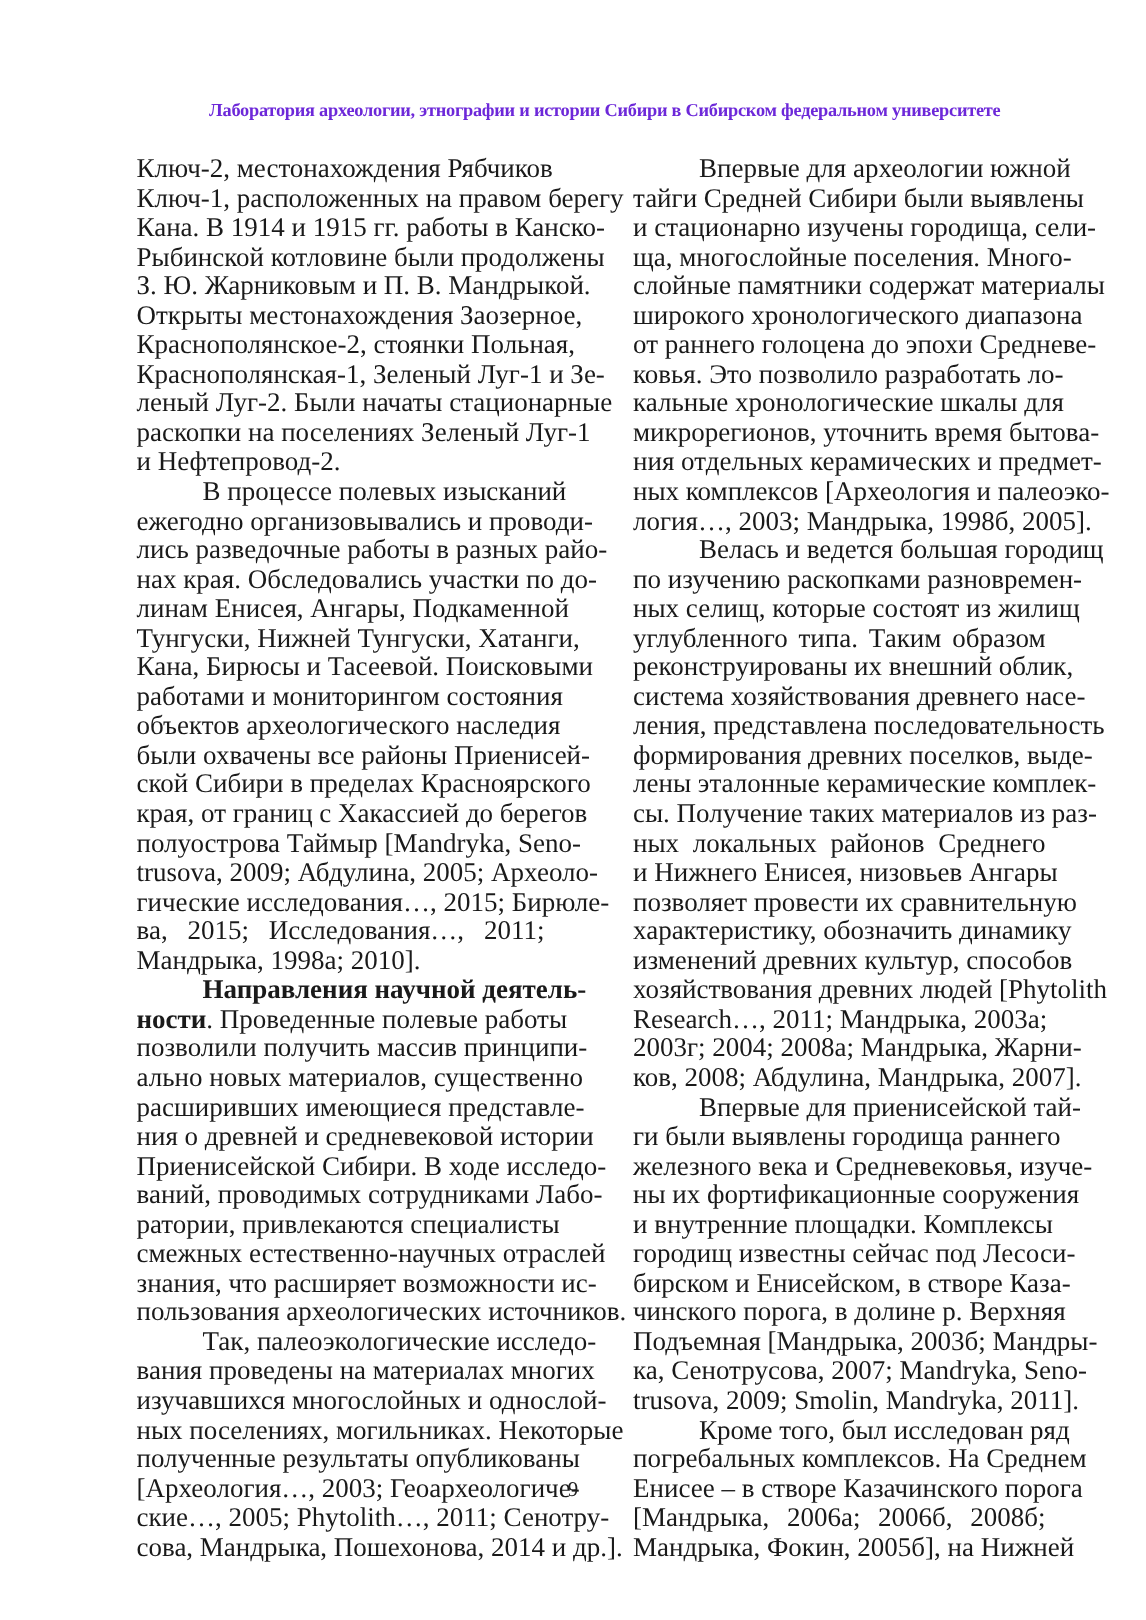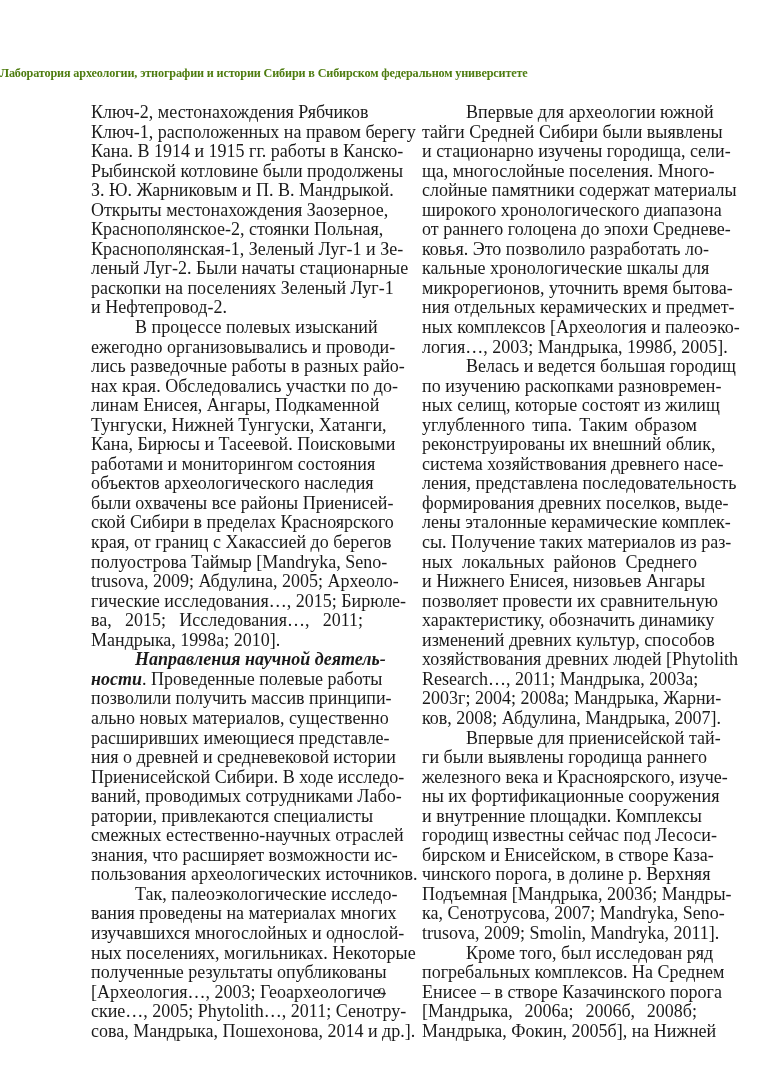--- a/index.html
+++ b/index.html
@@ -13,25 +13,25 @@
       position: relative;
       overflow: hidden;
       font-family: "Liberation Serif", "DejaVu Serif", serif;
       color: #1a1a1a;
     }
     .page-header {
       position: absolute;
       top: 66px;
       left: 0;
       width: 667px;
-      text-align: left;
+      text-align: right;
       font-weight: bold;
       font-size: 12.2px;
       letter-spacing: -0.15px;
-      color: #4d7c0f;
+      color: #6d28d9;
     }
     .column {
       position: absolute;
       top: 103px;
       font-size: 18px;
       line-height: 19.55px;
     }
     .col-left { left: 91px; width: 272px; }
     .col-right { left: 398px; width: 275px; margin-left: 24px; }
     .line {
@@ -41,21 +41,21 @@
       text-align: justify;
       text-align-last: justify;
       overflow: visible;
     }
     .line.last {
       text-align-last: left;
     }
     .line.indent {
       padding-left: 44px;
     }
-    .bold { font-weight: bold; font-style: italic; }
+    .bold { font-weight: bold; }
     .page-number {
       position: absolute;
       top: 986px;
       left: 0;
       width: 764px;
       text-align: center;
       font-size: 14px;
       color: #222;
     }
   </style>
@@ -142,21 +142,21 @@
     <span class="line">и Нижнего Енисея, низовьев Ангары</span>
     <span class="line">позволяет провести их сравнительную</span>
     <span class="line">характеристику, обозначить динамику</span>
     <span class="line">изменений древних культур, способов</span>
     <span class="line">хозяйствования древних людей [Phytolith</span>
     <span class="line">Research…, 2011; Мандрыка, 2003а;</span>
     <span class="line">2003г; 2004; 2008а; Мандрыка, Жарни-</span>
     <span class="line last">ков, 2008; Абдулина, Мандрыка, 2007].</span>
     <span class="line indent">Впервые для приенисейской тай-</span>
     <span class="line">ги были выявлены городища раннего</span>
-    <span class="line">железного века и Красноярского, изуче-</span>
+    <span class="line">железного века и Средневековья, изуче-</span>
     <span class="line">ны их фортификационные сооружения</span>
     <span class="line">и внутренние площадки. Комплексы</span>
     <span class="line">городищ известны сейчас под Лесоси-</span>
     <span class="line">бирском и Енисейском, в створе Каза-</span>
     <span class="line">чинского порога, в долине р. Верхняя</span>
     <span class="line">Подъемная [Мандрыка, 2003б; Мандры-</span>
     <span class="line">ка, Сенотрусова, 2007; Mandryka, Seno-</span>
     <span class="line last">trusova, 2009; Smolin, Mandryka, 2011].</span>
     <span class="line indent">Кроме того, был исследован ряд</span>
     <span class="line">погребальных комплексов. На Среднем</span>

